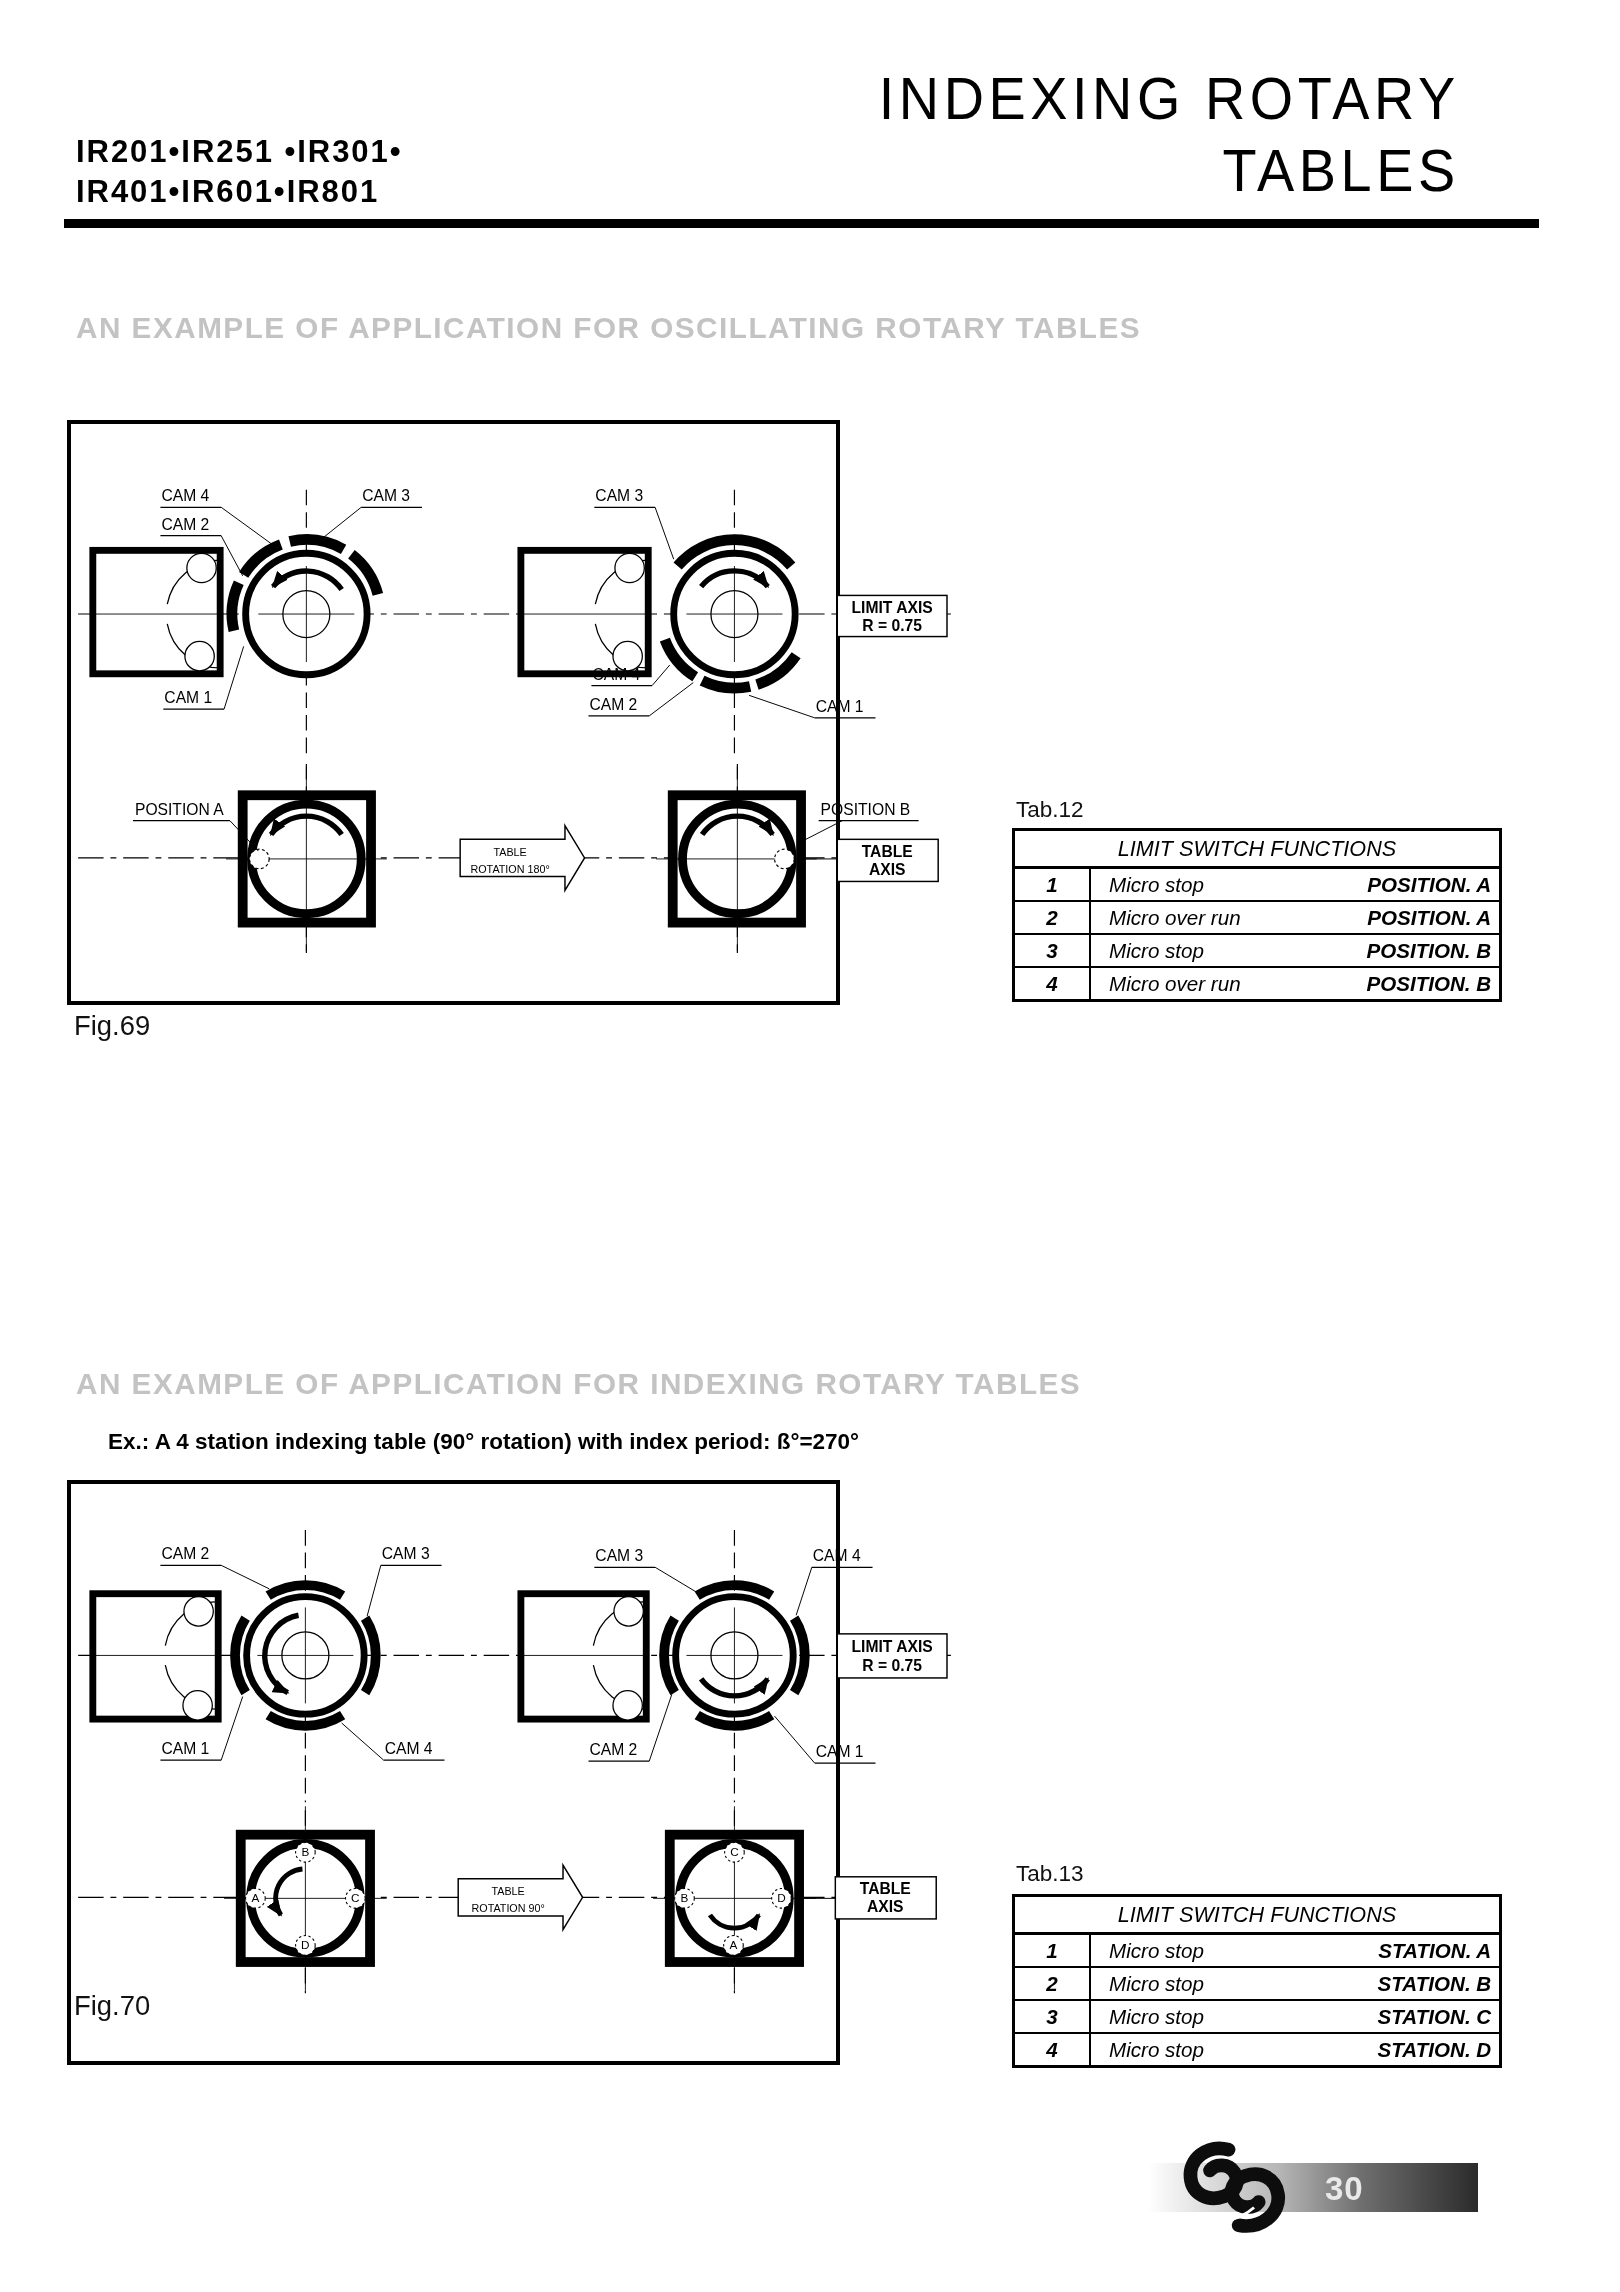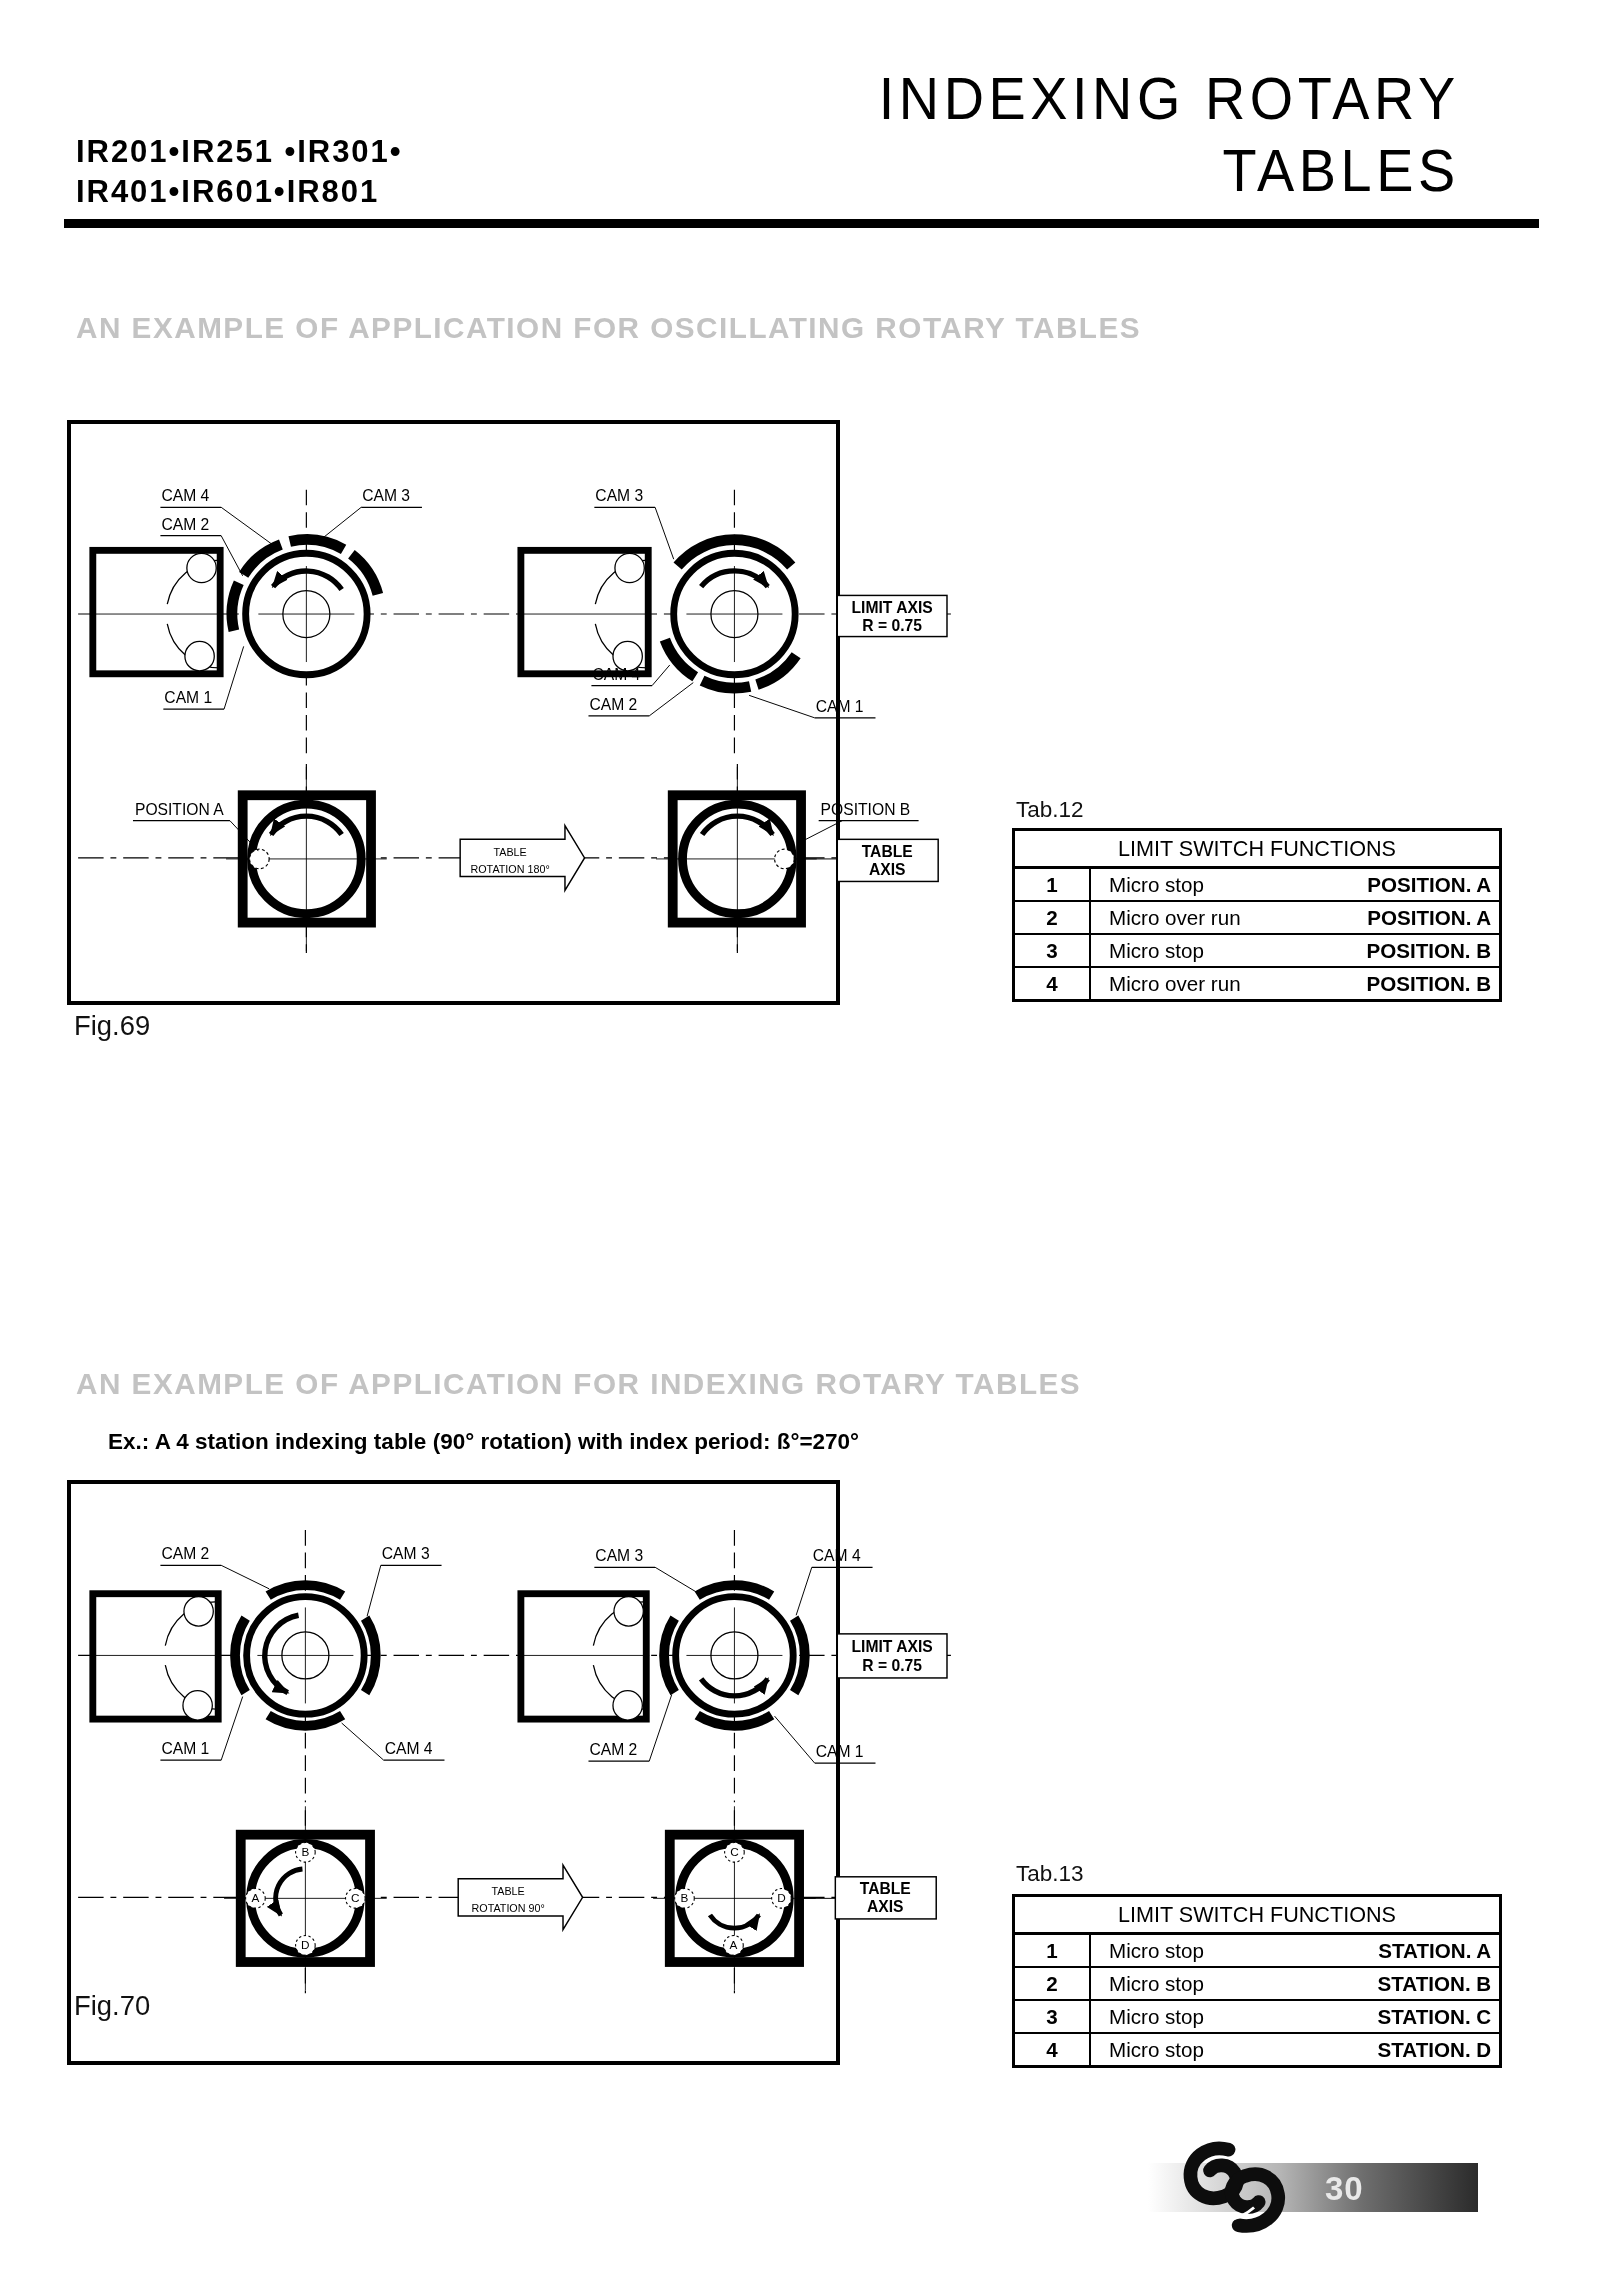--- a/index.html
+++ b/index.html
@@ -41,20 +41,21 @@
   .caption-69{top:1010px;}
   .caption-70{top:1990px;}
   svg text{font-family:"Liberation Sans",sans-serif;}
   
   .tab-label{position:absolute;left:1016px;font-size:22.5px;color:#111;}
   .tab-label-12{top:797px;}
   .tab-label-13{top:1861px;}
   .ls-table{
     position:absolute;left:1012px;width:490px;border:3.9px solid #000;background:#fff;
     box-sizing:border-box;
+    font-style:italic;
   }
   .ls-table-12{top:828px;}
   .ls-table-13{top:1894px;}
   .ls-header{height:35px;line-height:35px;text-align:center;font-size:21.6px;border-bottom:3.9px solid #000;}
   .ls-row{display:flex;height:31px;line-height:31px;border-bottom:2.9px solid #000;align-items:stretch;}
   .ls-row:last-child{border-bottom:none;}
   .ls-num{width:74px;border-right:2.9px solid #000;text-align:center;font-weight:700;font-size:20.6px;flex:none;}
   .ls-func{flex:1;padding-left:18px;font-size:20.6px;white-space:nowrap;}
   .ls-pos{padding-right:7.8px;font-weight:700;font-size:20.6px;white-space:nowrap;}
   

